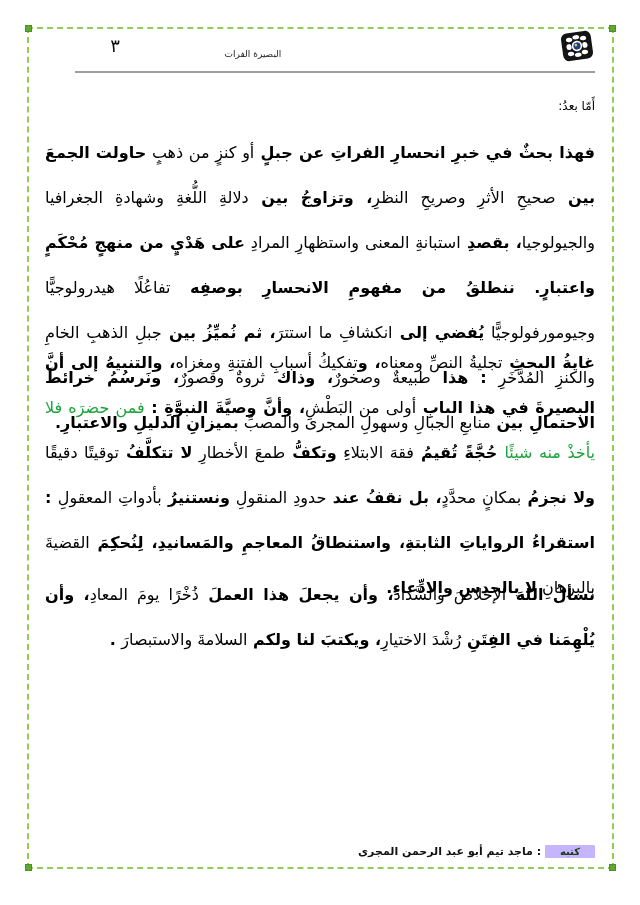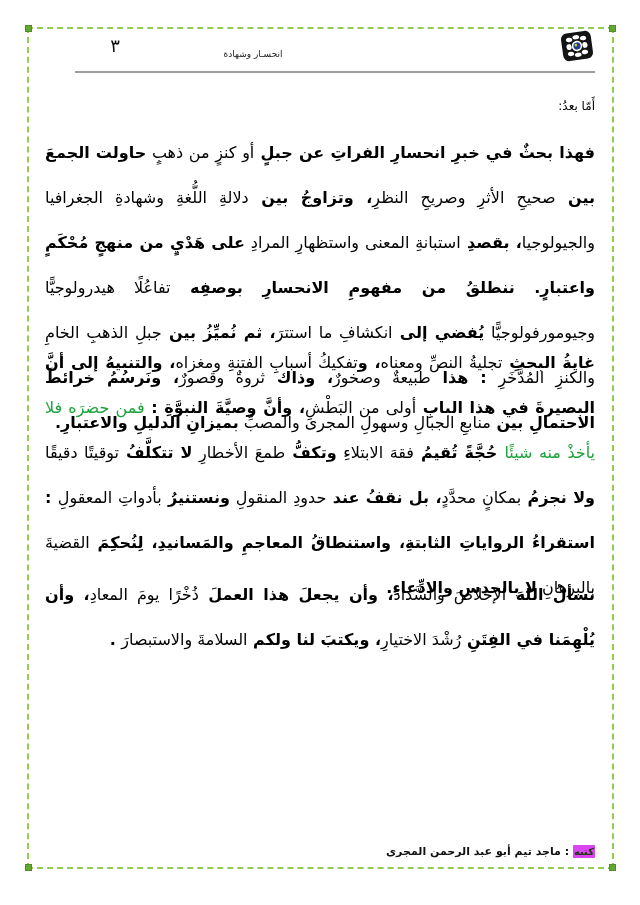--- a/index.html
+++ b/index.html
@@ -75,41 +75,41 @@
 
   
   .footer-line {
     position: absolute; right: 45px; top: 843px;
     direction: rtl; text-align: right;
     font-size: 11px; font-weight: bold; color: #111;
     line-height: 18px;
     white-space: nowrap;
   }
   .author-label {
-    background: #d946ef;
+    background: #c4b5fd;
     color: #1b3a10;
-    padding: 1px 1px;
+    padding: 1px 15px;
     font-size: 10px;
     border-radius: 1px;
   }
 </style>
 </head>
 <body>
 
 <div class="page">
 
   <div class="frame">
     <div class="corner tl"></div>
     <div class="corner tr"></div>
     <div class="corner bl"></div>
     <div class="corner br"></div>
   </div>
 
   <div class="page-number">٣</div>
-  <div class="running-title">انحسـار وشهادة</div>
+  <div class="running-title">البصيرة الفرات</div>
   <div class="header-rule"></div>
 
   <svg class="ornament" viewBox="0 0 32 30" xmlns="http://www.w3.org/2000/svg">
     <rect x="1" y="1" width="30" height="28" rx="6" fill="#141414"></rect>
     <g fill="#ffffff">
       <ellipse cx="9" cy="8" rx="3.2" ry="2.2"></ellipse>
       <ellipse cx="16" cy="6.2" rx="3.4" ry="2.1"></ellipse>
       <ellipse cx="23" cy="8" rx="3.2" ry="2.2"></ellipse>
       <ellipse cx="8" cy="15" rx="2.6" ry="3"></ellipse>
       <ellipse cx="24" cy="15" rx="2.6" ry="3"></ellipse>

